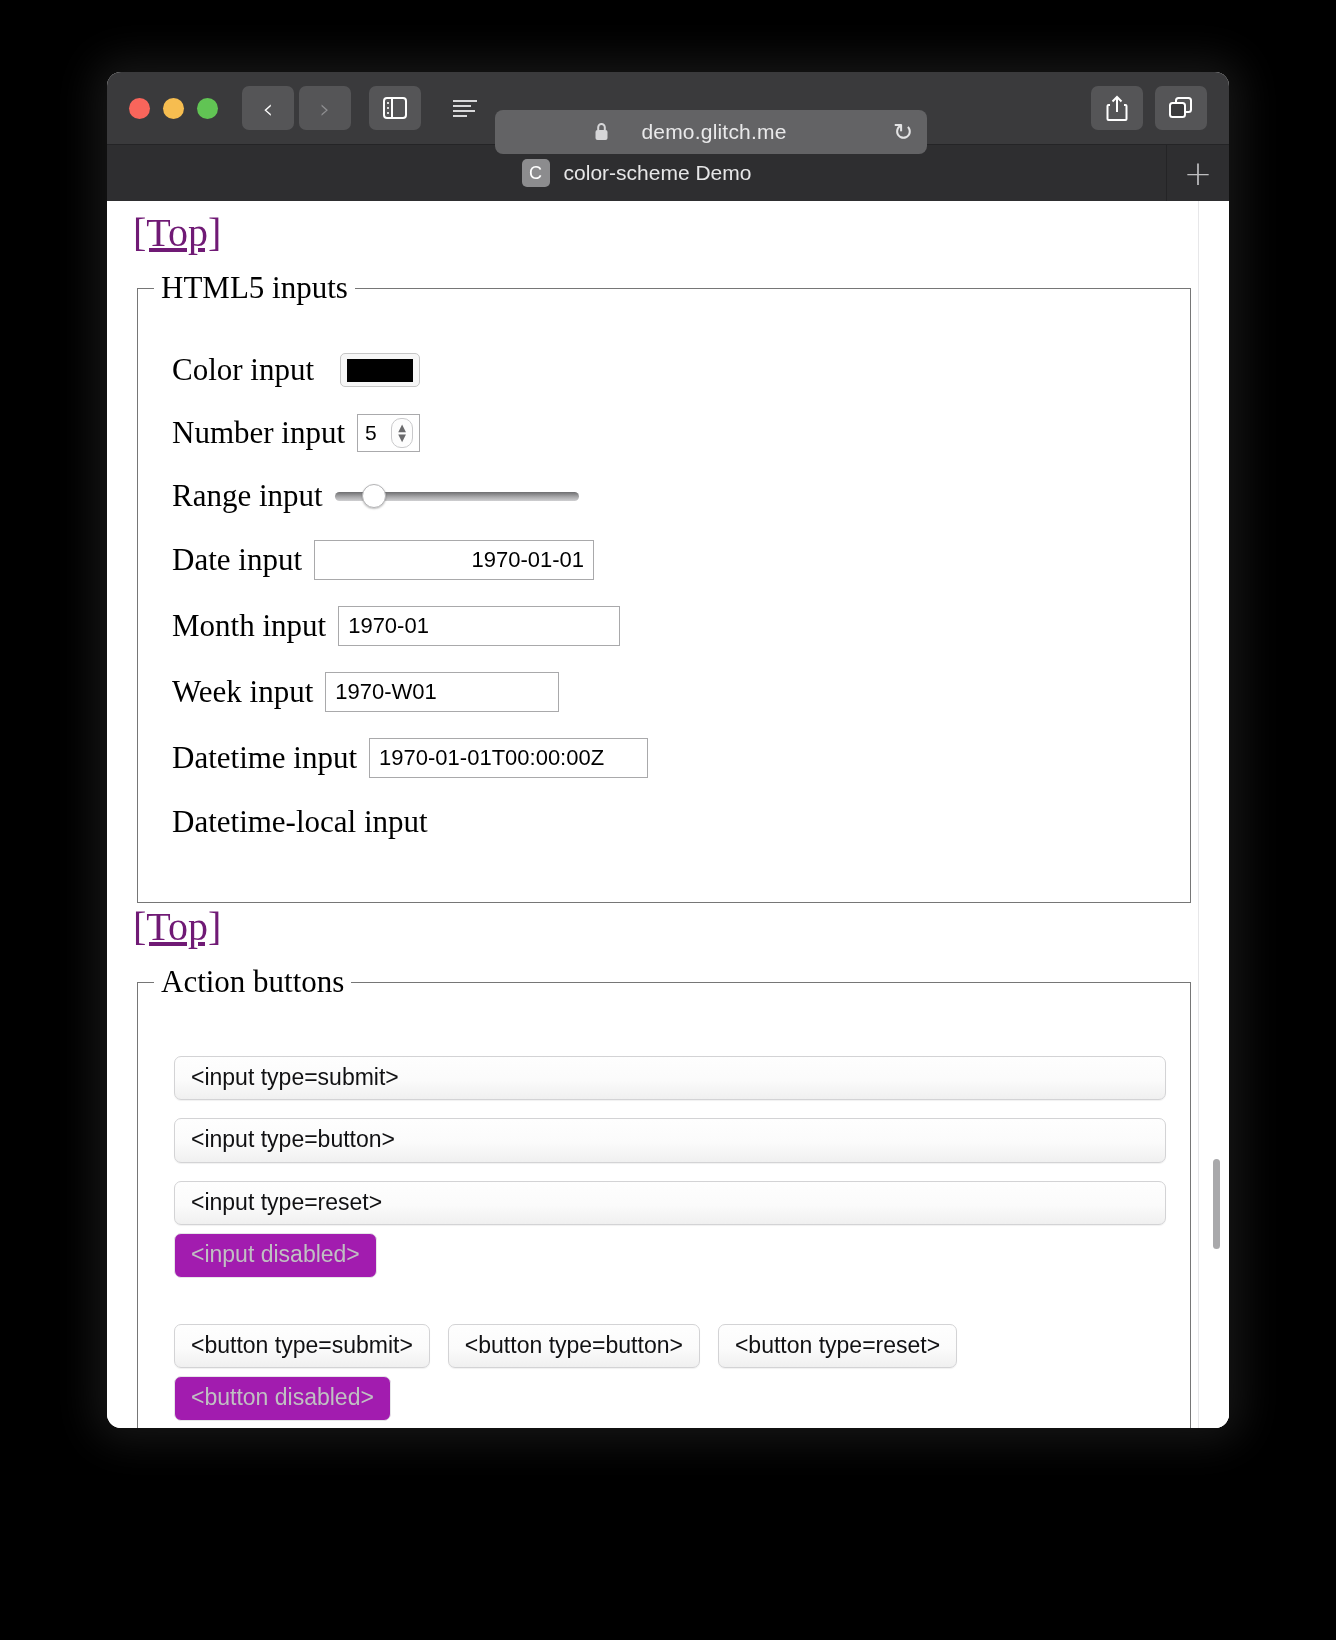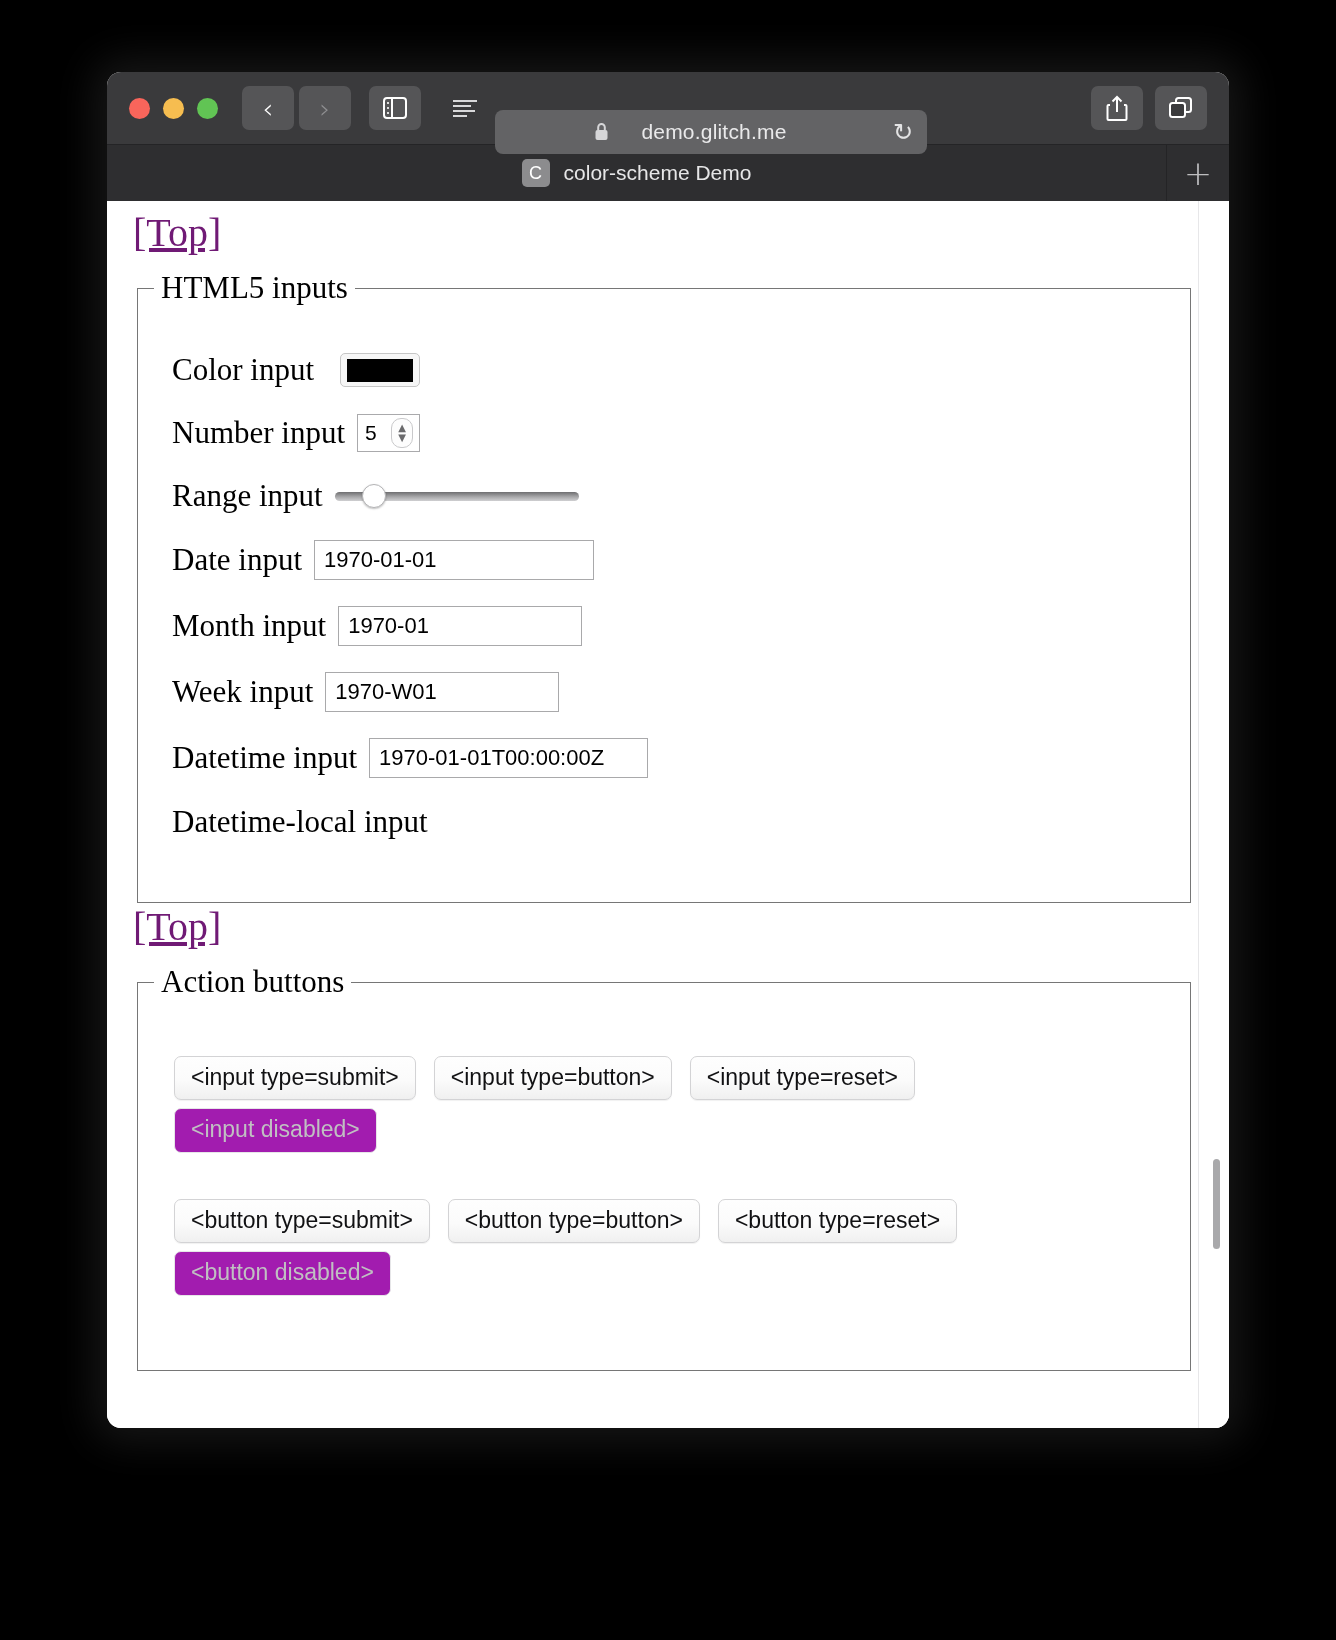--- a/index.html
+++ b/index.html
@@ -303,34 +303,34 @@
     background: #ffffff;
     height: 40px;
     display: flex;
     align-items: center;
     padding: 0 9px;
     box-sizing: border-box;
     font-family: "Liberation Sans", sans-serif;
     font-size: 22px;
     color: #000;
   }
-  .w-date   { width: 280px; }
-  .w-month  { width: 244px; }
+  .w-date   { width: 280px; justify-content: flex-end; }
+  .w-month  { width: 282px; }
   .w-week   { width: 234px; text-align: right; }
   .w-dt     { width: 279px; }
   .w-dtl    { width: 280px; }
 
   
   .btnrow {
     display: flex;
     gap: 18px;
     margin: 0 0 8px 20px;
     flex-wrap: wrap;
   }
-  .btnrow.first { margin-top: 36px; }
+  .btnrow.first { margin-top: 36px; flex-direction: column; }
   .btnrow.second { margin-top: 46px; }
 
   .pushbtn {
     font-family: "Liberation Sans", sans-serif;
     font-size: 23px;
     color: #111113;
     background: linear-gradient(180deg,#fefefe 0%, #fbfbfb 55%, #f0f0f0 100%);
     border: 1px solid #d3d3d5;
     border-radius: 7px;
     padding: 7px 16px 9px 16px;

